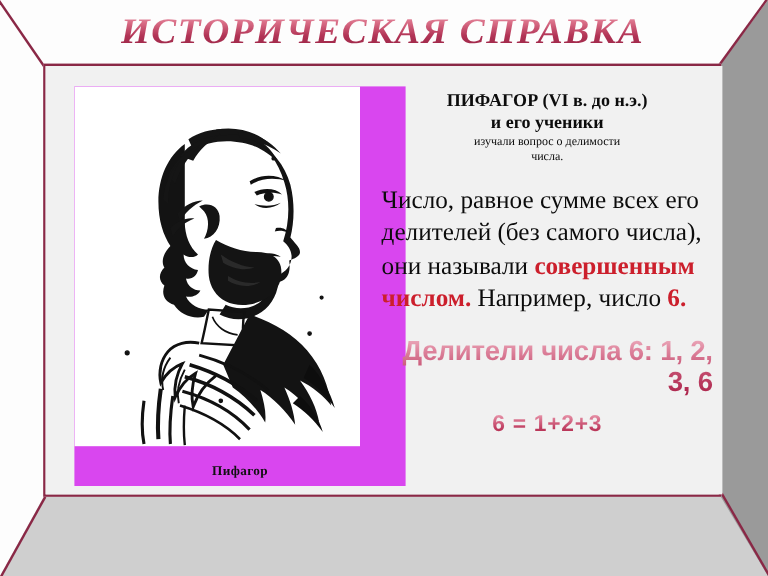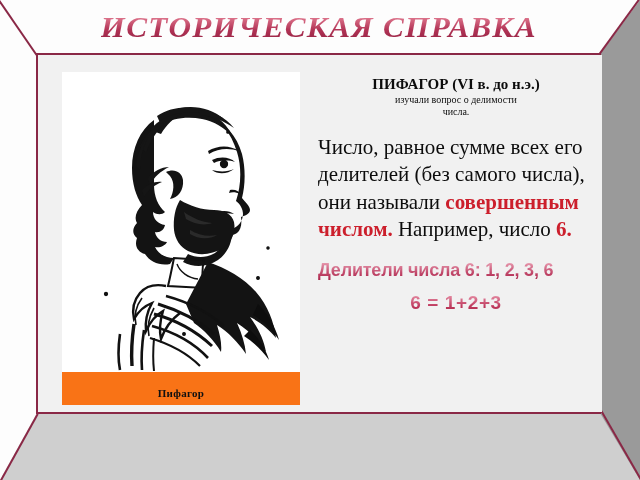--- a/index.html
+++ b/index.html
@@ -97,23 +97,23 @@
     height: 357px;
     background: #f1f1f1;
     overflow: hidden;
   }
 
   
   .portrait-box {
     position: absolute;
     left: 24px;
     top: 17px;
-    width: 238px;
+    width: 276px;
     height: 333px;
-    background: #f97316;
+    background: #d946ef;
   }
   .portrait-art {
     position: absolute;
     left: 0;
     top: 0;
     width: 238px;
     height: 300px;
   }
   .portrait-caption {
     position: absolute;
@@ -166,24 +166,24 @@
   .body-para .red-num {
     color: #cc1f2c;
     font-weight: bold;
   }
 
   
   .divisors {
     margin-top: 17px;
     font-family: "Liberation Sans", sans-serif;
     font-weight: bold;
-    font-size: 18px;
+    font-size: 23px;
     line-height: 1.14;
     letter-spacing: -0.2px;
-    text-align: left;
+    text-align: right;
     background: linear-gradient(180deg, #f0b8c6 0%, #e089a1 22%, #c24a6c 60%, #a81f46 100%);
     -webkit-background-clip: text;
     background-clip: text;
     color: transparent;
     -webkit-text-fill-color: transparent;
   }
   .divisors .u { text-decoration: underline; text-decoration-thickness: 2px; }
 
   .sum-line {
     margin-top: 11px;
@@ -303,20 +303,21 @@
           <circle cx="206" cy="176" r="1.2" fill="#111"></circle>
         </g>
       </svg>
       <div class="portrait-caption">Пифагор</div>
     </div>
 
     <div class="text-col">
 
       <div class="heading-block">
         <div class="strong">ПИФАГОР (VI в. до н.э.)</div>
+        <div class="strong">и его ученики</div>
         <div class="plain">изучали вопрос о делимости</div>
         <div class="plain">числа.</div>
       </div>
 
       <div class="body-para"><span>Число, равное сумме всех его делителей (без самого числа), они называли </span><span class="red-bold">совершенным числом.</span><span> Например, число </span><span class="red-num">6.</span></div>
 
       <div class="divisors"><span>Делители числа 6: </span><span class="u">1</span><span>, </span><span class="u">2</span><span>, </span><span class="u">3</span><span>, </span><span>6</span></div>
 
       <div class="sum-line">6 = 1+2+3</div>
 

